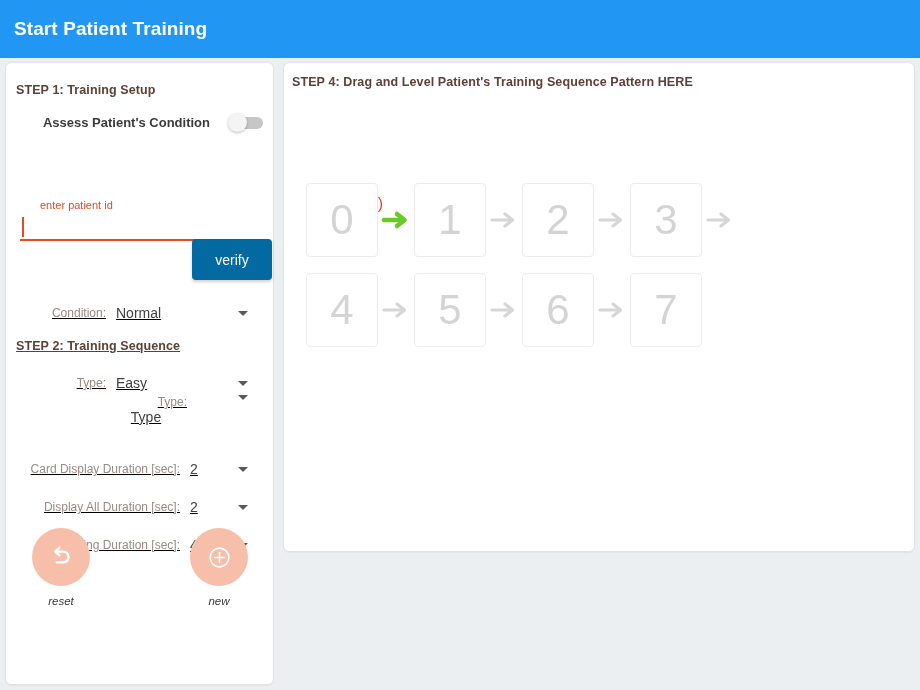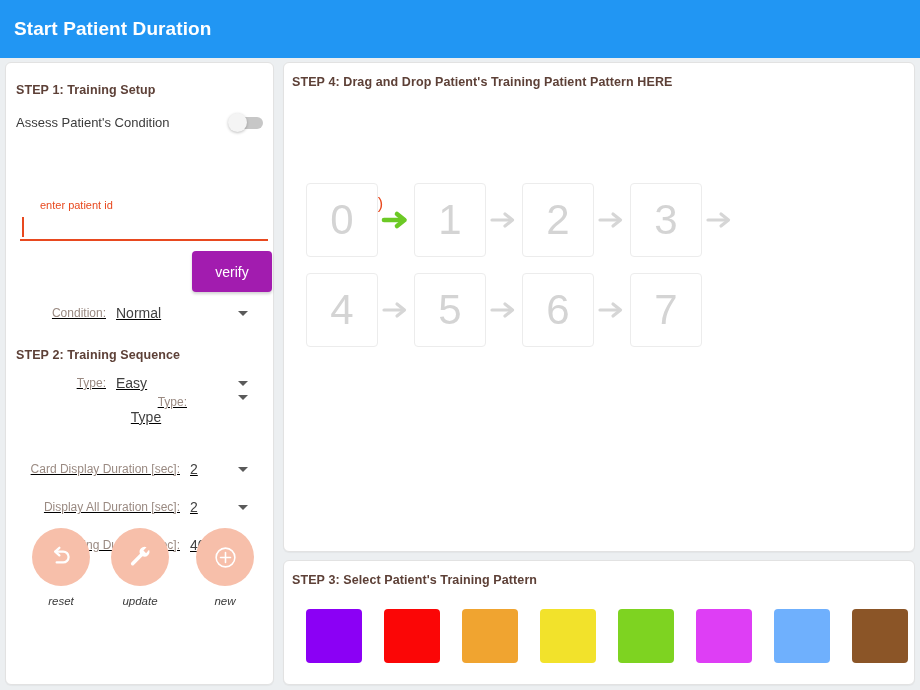--- a/index.html
+++ b/index.html
@@ -67,24 +67,25 @@
   .assess-row {
     position: absolute;
     left: 10px; top: 46px;
     width: 248px;
     height: 26px;
     display: flex;
     align-items: center;
   }
   .assess-label {
     flex: 1;
-    text-align: left;
+    text-align: right;
     font-size: 13px;
     color: #3b3b3b;
     padding-right: 18px;
+    font-weight: bold;
   }
   .switch {
     position: relative;
     width: 36px;
     height: 15px;
     flex: none;
   }
   .switch-track {
     position: absolute;
     left: 7px; top: 2px;
@@ -124,23 +125,23 @@
   }
   .caret {
     position: absolute;
     left: 16px; top: 154px;
     width: 2px; height: 20px;
     background: #e8491f;
   }
 
   .verify-btn {
     position: absolute;
-    left: 186px; top: 188px;
+    left: 186px; top: 176px;
     width: 80px; height: 41px;
-    background: #a21caf;
+    background: #0369a1;
     color: #fff;
     border: none;
     border-radius: 4px;
     font-family: "Liberation Sans", sans-serif;
     font-size: 14px;
     cursor: pointer;
     box-shadow: 0 2px 3px rgba(0,0,0,0.18);
   }
 
   
@@ -171,42 +172,42 @@
     width: 0; height: 0;
     border-left: 5px solid transparent;
     border-right: 5px solid transparent;
     border-top: 5px solid #5a5a5a;
   }
   .lbl-w-cond  { width: 92px; }
   .lbl-w-short { width: 92px; }
   .lbl-w-long  { width: 166px; }
 
   .row-condition { top: 238px; }
-  .s2-title      { left: 10px; top: 285px; }
+  .s2-title      { left: 10px; top: 276px; text-decoration: underline; }
   .row-level     { top: 308px; }
   .row-type      { top: 332px; flex-direction: column; }
   .row-card      { top: 394px; }
   .row-all       { top: 432px; }
   .row-train     { top: 470px; }
 
   
   .actions {
     position: absolute;
     left: 10px; top: 465px;
     width: 250px; height: 135px; font-style: italic;
   }
   .action {
     position: absolute;
     width: 58px;
     text-align: center;
     top: 0;
   }
   .action-a { left: 16px; }
   .action-b { left: 95px; }
-  .action-c { left: 180px; }
+  .action-c { left: 174px; }
   .circle {
     width: 58px; height: 58px;
     border-radius: 50%;
     background: #f7bfaa;
     display: flex;
     align-items: center;
     justify-content: center;
     cursor: pointer;
   }
   .action-name {
@@ -268,21 +269,21 @@
     border-radius: 4px;
     cursor: pointer;
   }
 </style>
 </head>
 <body>
 
 <div class="app">
 
   <div class="appbar">
-    <span class="appbar-title">Start Patient Duration</span>
+    <span class="appbar-title">Start Patient Training</span>
   </div>
 
   <div class="card panel-left">
 
     <div class="step-title s1-title">STEP 1: Training Setup</div>
 
     <div class="assess-row">
       <span class="assess-label">Assess Patient's Condition</span>
       <span class="switch">
         <span class="switch-track"></span>
@@ -339,44 +340,36 @@
       <div class="action action-a">
         <div class="circle">
           <svg width="26" height="26" viewBox="0 0 24 24" class="arrow-svg">
             <path d="M7 7 h7 a5 5 0 0 1 0 10 h-6" fill="none" stroke="#ffffff" stroke-width="2.1" stroke-linecap="round" stroke-linejoin="round"></path>
             <path d="M10.5 3.5 L6.6 7 L10.5 10.5" fill="none" stroke="#ffffff" stroke-width="2.1" stroke-linecap="round" stroke-linejoin="round"></path>
           </svg>
         </div>
         <div class="action-name">reset</div>
       </div>
 
-      <div class="action action-b">
-        <div class="circle">
-          <svg width="25" height="25" viewBox="0 0 24 24" class="arrow-svg">
-            <path d="M20.2 4.6 a4.8 4.8 0 0 1-6.3 6.3 L5.6 19.2 a1.7 1.7 0 0 1-2.4-2.4 l8.3-8.3 a4.8 4.8 0 0 1 6.3-6.3 l-3 3 l2.6 2.6 z" fill="#ffffff"></path>
-          </svg>
-        </div>
-        <div class="action-name">update</div>
-      </div>
 
       <div class="action action-c">
         <div class="circle">
           <svg width="25" height="25" viewBox="0 0 24 24" class="arrow-svg">
             <circle cx="12" cy="12" r="9" fill="none" stroke="#ffffff" stroke-width="1.5"></circle>
             <path d="M12 7.2 V16.8 M7.2 12 H16.8" stroke="#ffffff" stroke-width="1.5" stroke-linecap="round"></path>
           </svg>
         </div>
         <div class="action-name">new</div>
       </div>
 
     </div>
   </div>
 
   <div class="card panel-step4">
-    <div class="step-title s4-title">STEP 4: Drag and Drop Patient's Training Patient Pattern HERE</div>
+    <div class="step-title s4-title">STEP 4: Drag and Level Patient's Training Sequence Pattern HERE</div>
     <div class="easy-tag">( EASY )</div>
     <div class="seq-rows" id="seq-rows">
         <div class="seq-row">
           <div class="tile">0</div>
           <div class="arrow-cell">
             <svg class="arrow-svg" width="30" height="24" viewBox="0 0 30 24">
               <path d="M3 12 H22" stroke="#6cc925" stroke-width="4.6" stroke-linecap="round" fill="none"></path>
               <path d="M16 6 L23.5 12 L16 18" stroke="#6cc925" stroke-width="4.6" stroke-linecap="round" stroke-linejoin="round" fill="none"></path>
             </svg>
           </div>
@@ -422,27 +415,14 @@
             <svg class="arrow-svg" width="30" height="24" viewBox="0 0 30 24">
               <path d="M3 12 H22" stroke="#d6d6d6" stroke-width="3.2" stroke-linecap="round" fill="none"></path>
               <path d="M16 6 L23.5 12 L16 18" stroke="#d6d6d6" stroke-width="3.2" stroke-linecap="round" stroke-linejoin="round" fill="none"></path>
             </svg>
           </div>
           <div class="tile">7</div>
         </div>
       </div>
   </div>
 
-  <div class="card panel-step3">
-    <div class="step-title s3-title">STEP 3: Select Patient's Training Pattern</div>
-    <div class="swatches" id="swatches">
-        <div class="swatch" style="background: rgb(139, 0, 245);"></div>
-        <div class="swatch" style="background: rgb(251, 6, 6);"></div>
-        <div class="swatch" style="background: rgb(240, 164, 48);"></div>
-        <div class="swatch" style="background: rgb(242, 226, 43);"></div>
-        <div class="swatch" style="background: rgb(126, 211, 33);"></div>
-        <div class="swatch" style="background: rgb(222, 62, 245);"></div>
-        <div class="swatch" style="background: rgb(111, 176, 253);"></div>
-        <div class="swatch" style="background: rgb(139, 85, 39);"></div>
-      </div>
-  </div>
 
 </div>
 
 </body></html>

